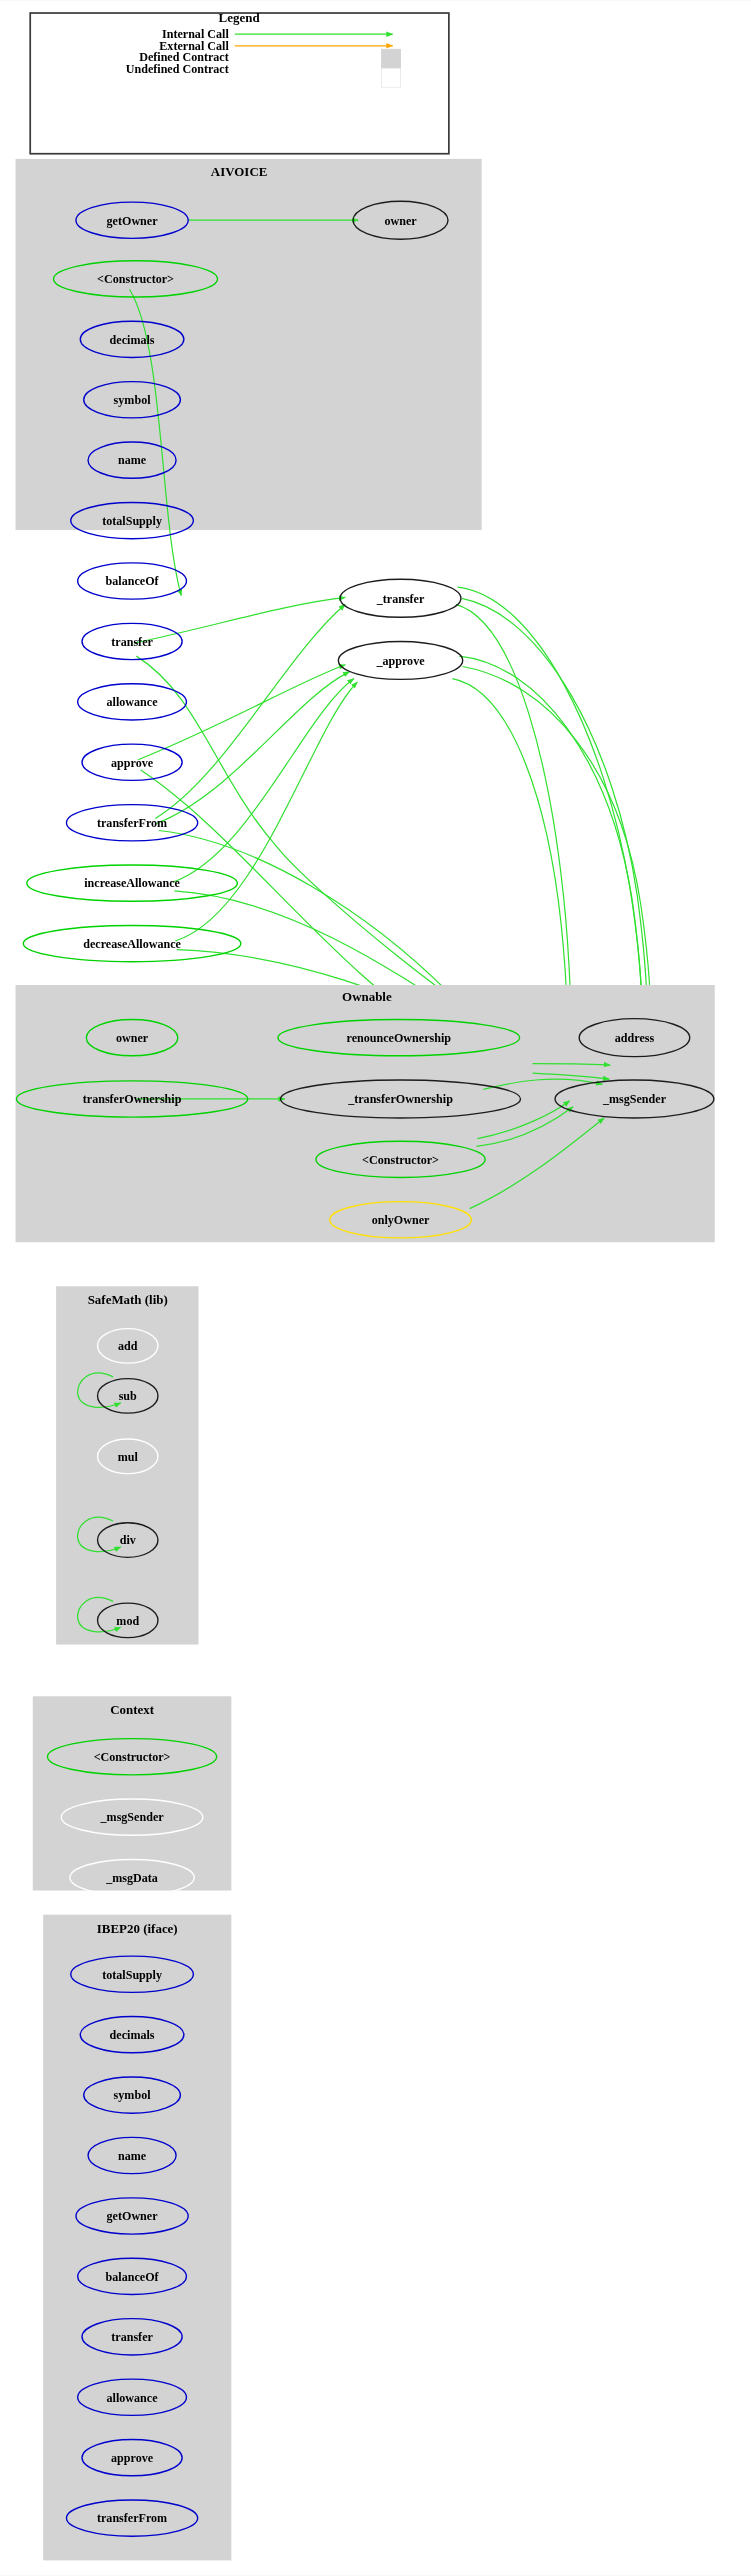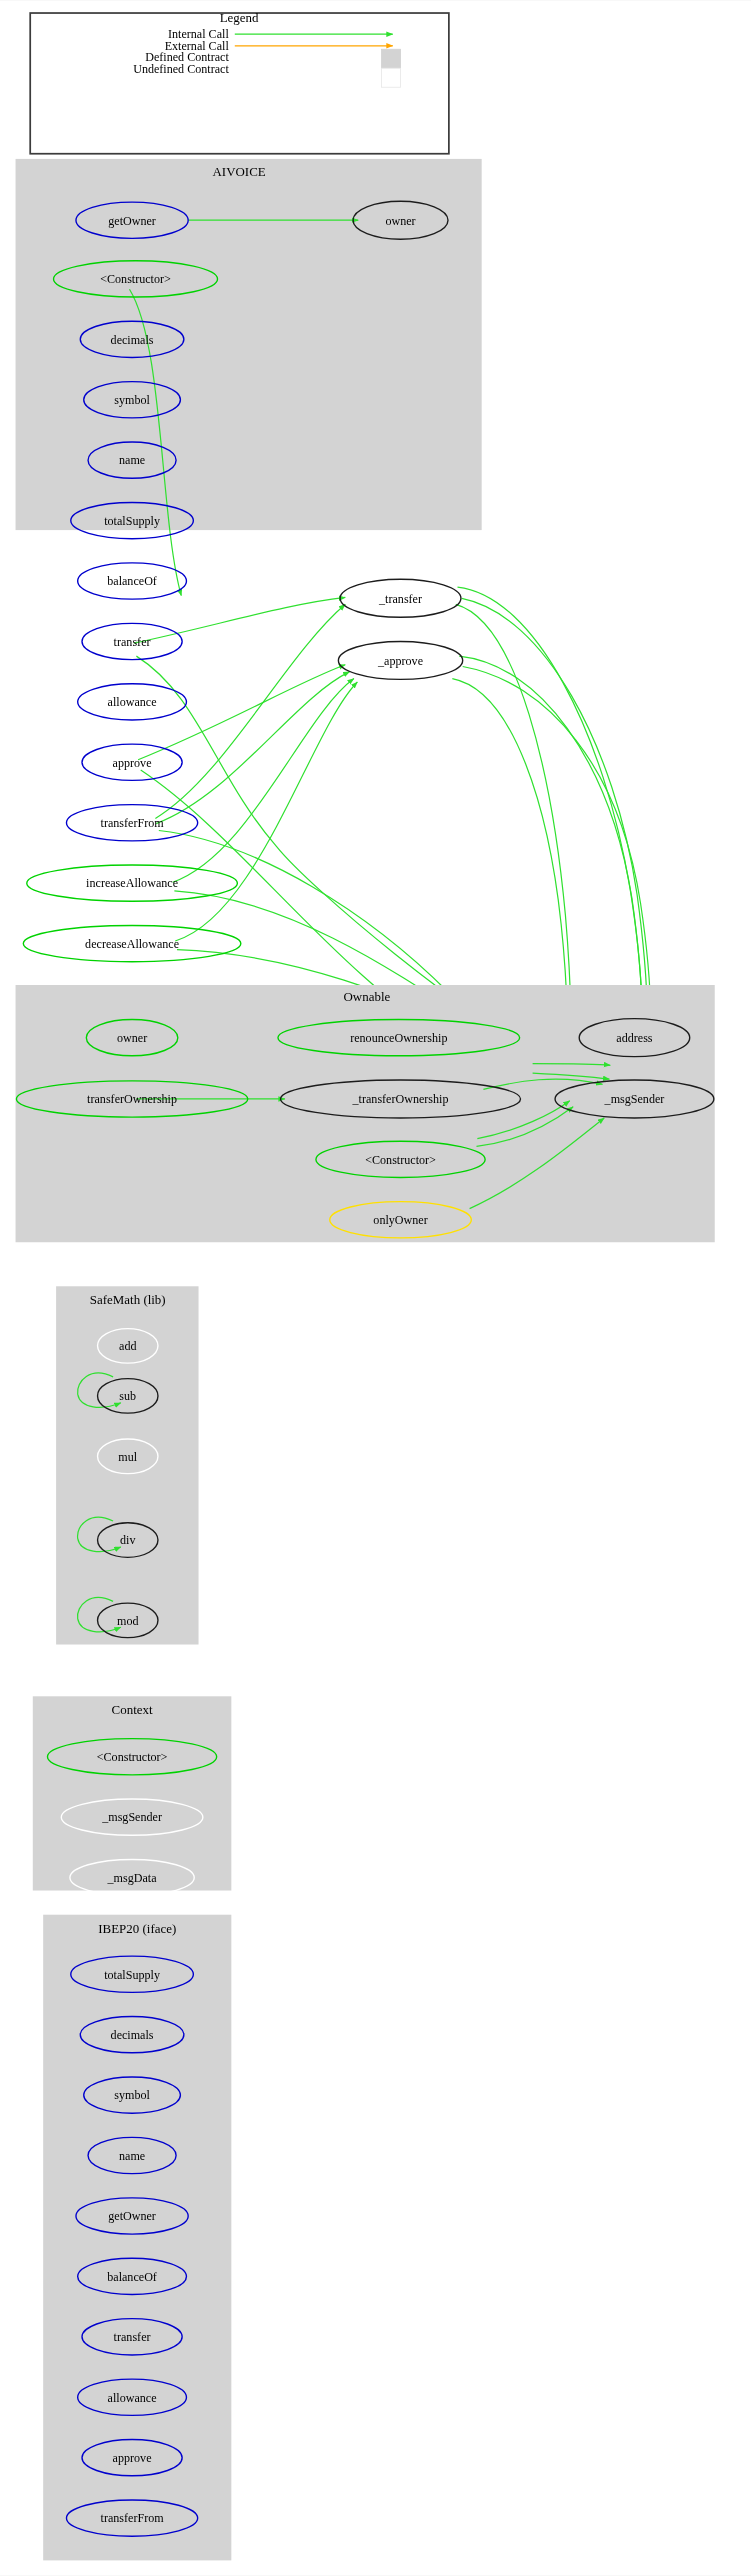--- a/index.html
+++ b/index.html
@@ -1,17 +1,17 @@
 <!DOCTYPE html>
 <html style="font-size:14px"><head>
 <meta charset="utf-8">
 <style>
   html,body{margin:0;padding:0;background:#ffffff;}
   body{font-family:"Liberation Serif","DejaVu Serif",serif;}
-  #root{position:relative;width:751px;height:2576px;background:#a3a3a3;overflow:hidden;}
+  #root{position:relative;width:751px;height:2576px;background:#a3a3a3;overflow:hidden;font-weight:bold;}
   svg{display:block;}
   .cluster-rect{fill:#d3d3d3;stroke:none;}
   .legend-rect{fill:#ffffff;stroke:#3c3c3c;stroke-width:2;}
   .node-ell{fill:none;stroke-width:1.6;}
   .lbl{font-family:"Liberation Serif","DejaVu Serif",serif;text-anchor:middle;fill:#000;}
   .cluster-lbl{font-size:15px;}
   .node-lbl{font-size:14px;}
   .legend-title{font-size:15px;}
   .legend-item{font-size:14px;text-anchor:end;}
   .edge{fill:none;stroke:#2fe02f;stroke-width:1.4;}

